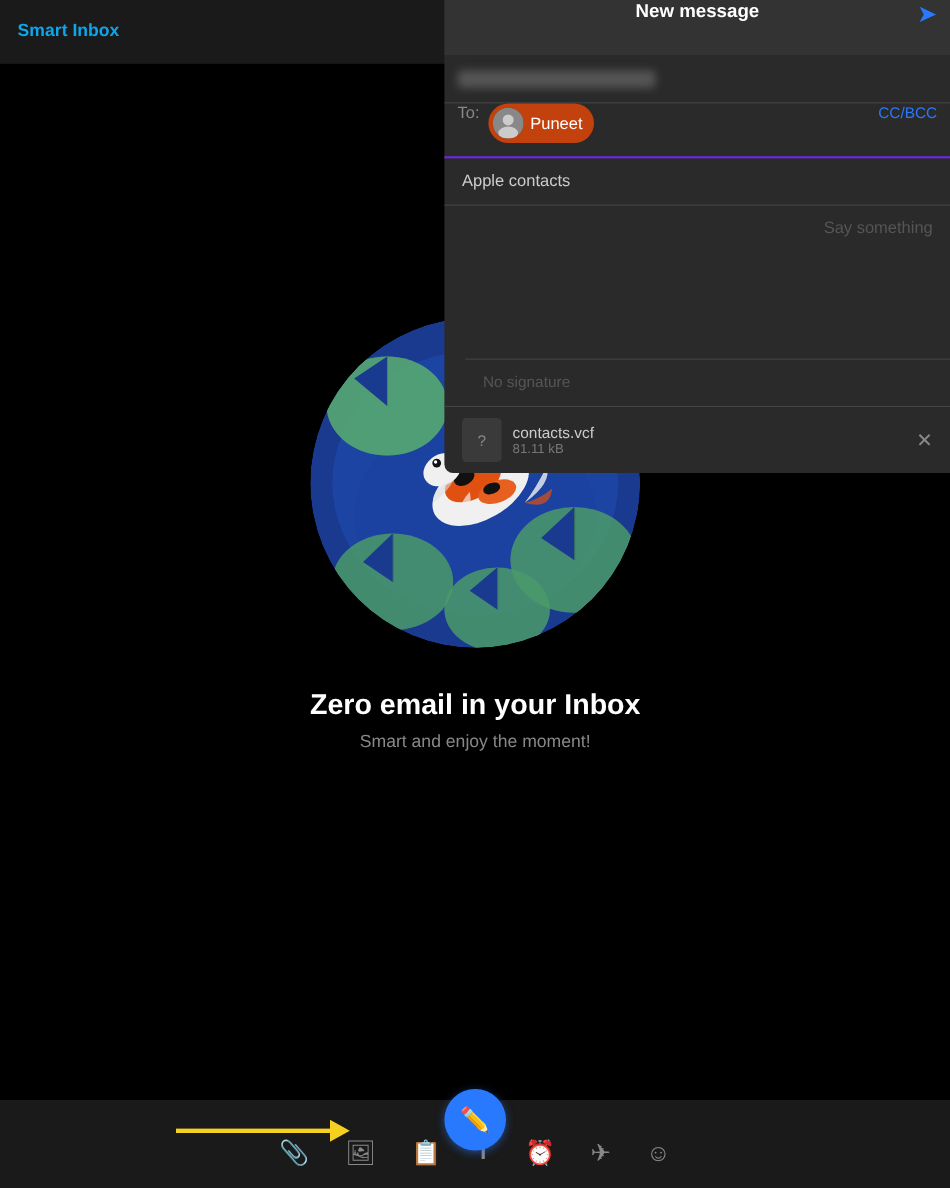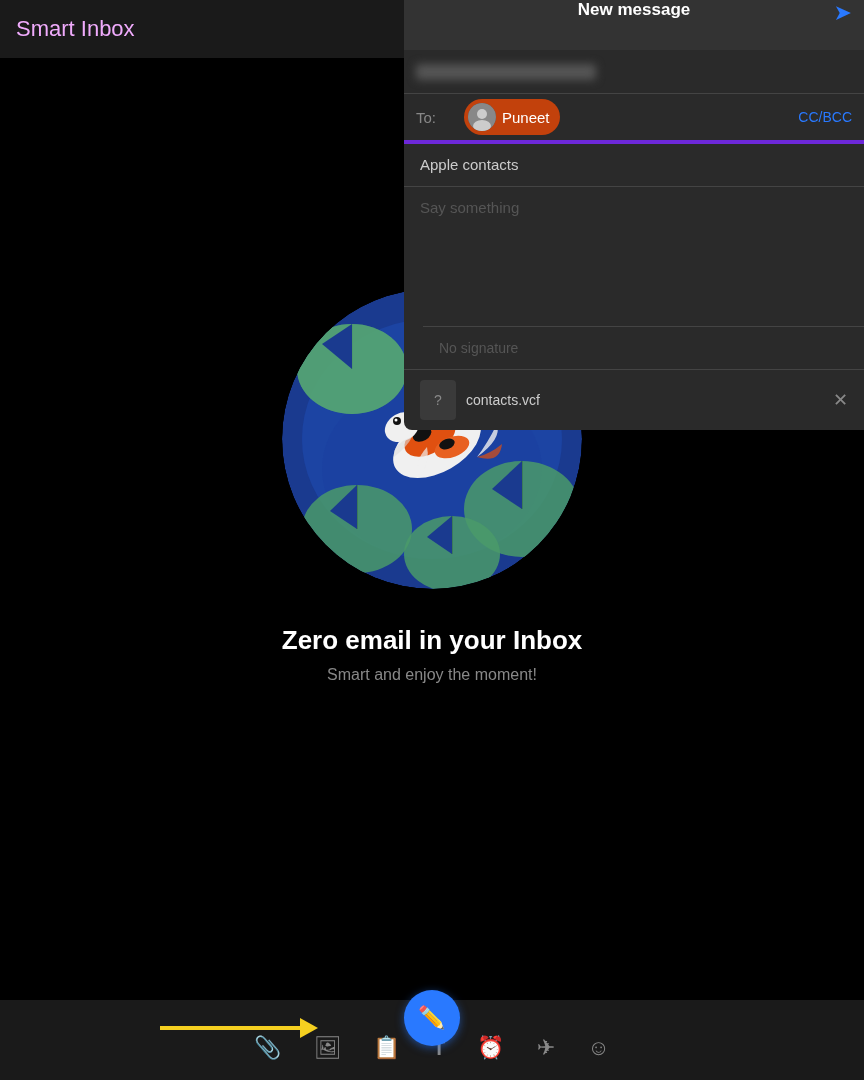--- a/index.html
+++ b/index.html
@@ -19,23 +19,23 @@
       top: 0; left: 0; right: 0;
       height: 58px;
       background: #1a1a1a;
       display: flex;
       align-items: center;
       padding: 0 16px;
       z-index: 10;
     }
 
     .header-title {
-      color: #f0abfc;
-      font-size: 22px;
-      font-weight: 400;
+      color: #0ea5e9;
+      font-size: 16px;
+      font-weight: 700;
       flex: 1;
     }
 
     .header-icons {
       display: flex;
       align-items: center;
       gap: 16px;
     }
 
     .header-icon-btn {
@@ -215,25 +215,25 @@
     .send-btn {
       position: absolute;
       right: 12px;
       color: #2979ff;
       font-size: 22px;
       cursor: pointer;
     }
 
     .to-field {
       display: flex;
-      align-items: center;
+      align-items: flex-start;
       padding: 0 12px;
       height: 50px;
-      border-bottom: 4px solid #6d28d9;
-      gap: 24px;
+      border-bottom: 2px solid #6d28d9;
+      gap: 4px;
     }
 
     .to-label {
       color: #888;
       font-size: 15px;
       width: 24px;
     }
 
     .recipient-chip {
       display: flex;
@@ -281,20 +281,21 @@
 
     .contacts-label {
       color: #ccc;
       font-size: 15px;
       font-weight: 500;
     }
 
     .body-area {
       padding: 12px 16px;
       flex: 1;
+      text-align: right;
     }
 
     .body-placeholder {
       color: #555;
       font-size: 15px;
     }
 
     .signature-area {
       padding: 12px 16px;
       border-top: 1px solid #444;
@@ -508,16 +509,17 @@
   </div>
 
   <div class="signature-area">
     <span class="signature-text">No signature</span>
   </div>
 
   <div class="attachment-area">
     <div class="attachment-icon">?</div>
     <div class="attachment-info">
       <div class="attachment-name">contacts.vcf</div>
+      <div class="attachment-size">81.11 kB</div>
     </div>
     <span class="attachment-close">✕</span>
   </div>
 </div>
 
 </body></html>

